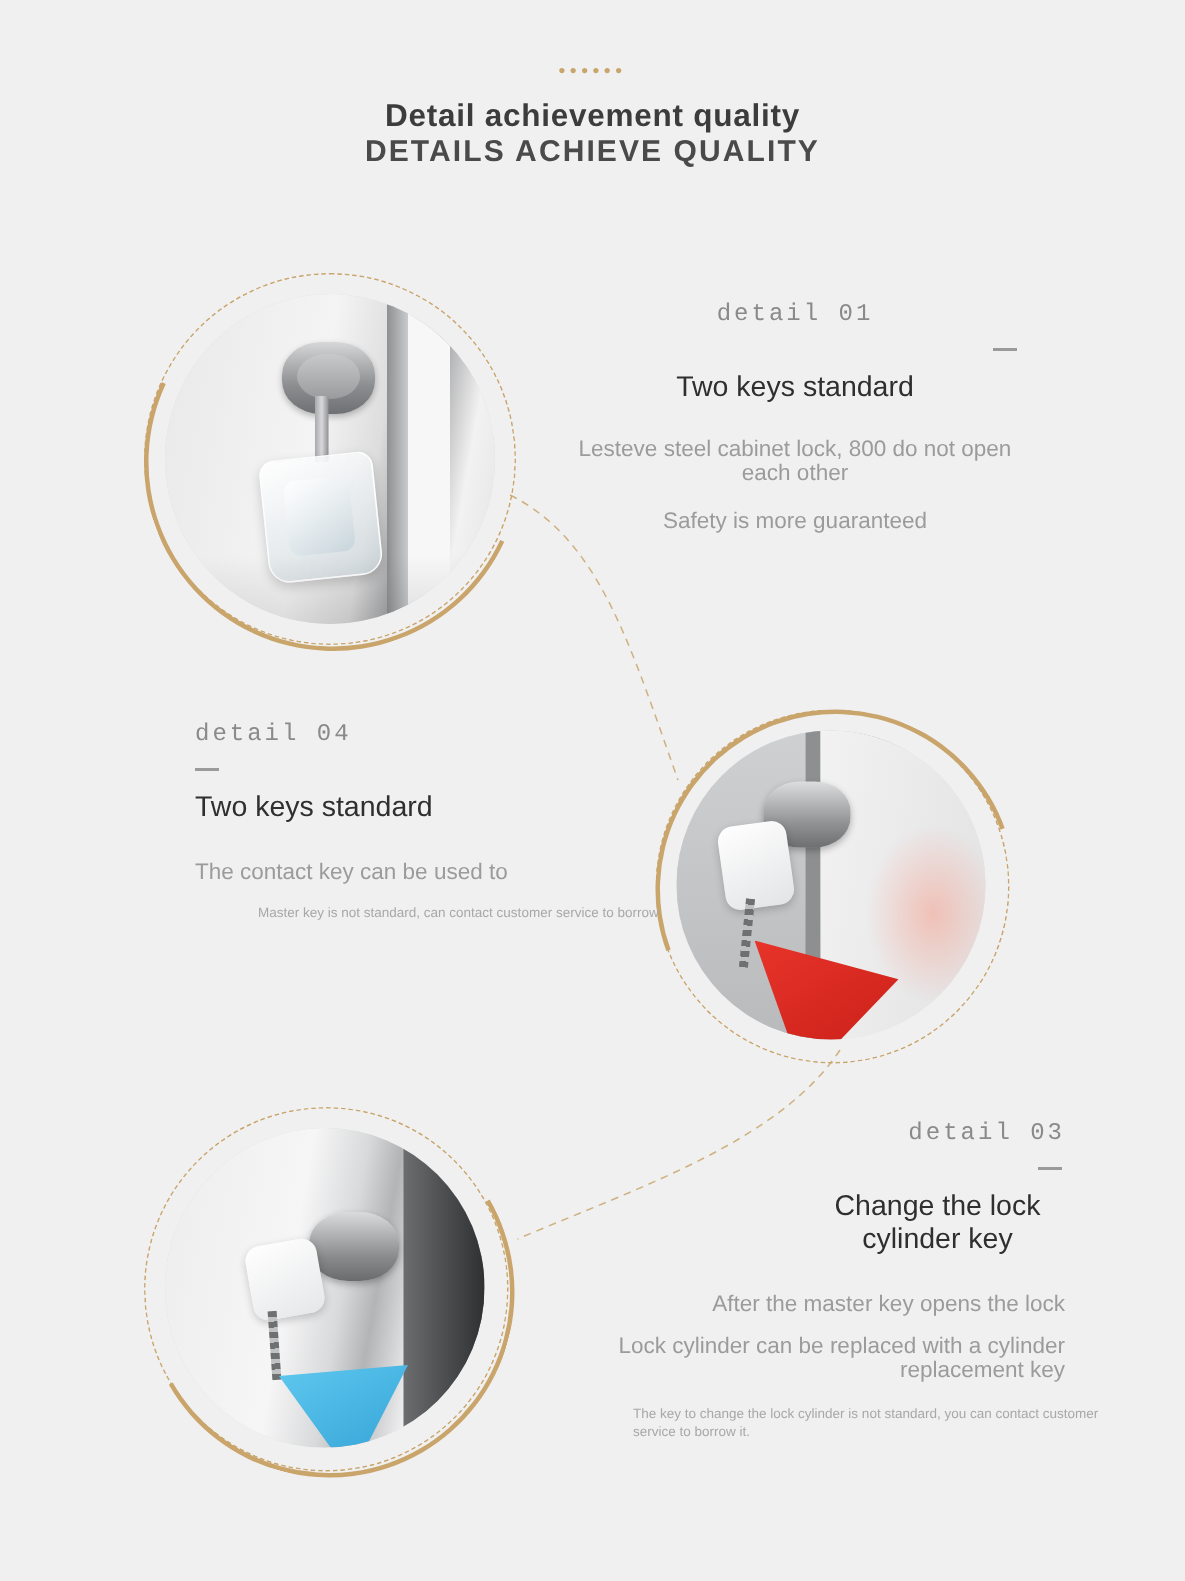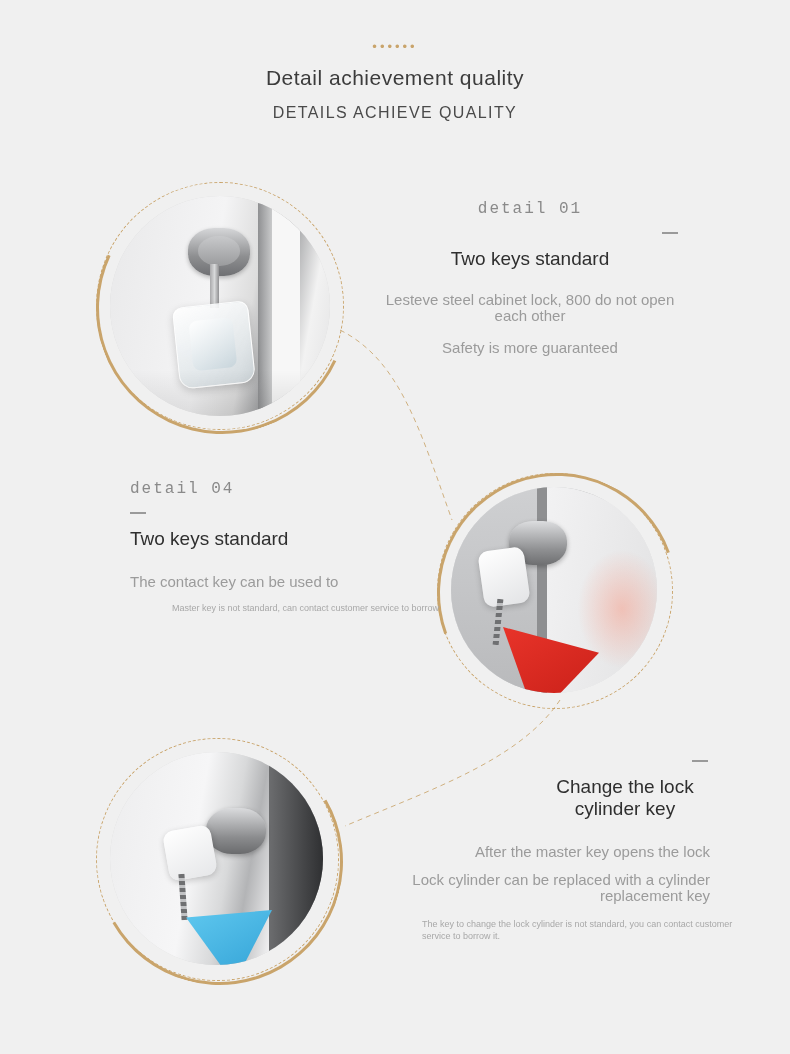--- a/index.html
+++ b/index.html
@@ -33,29 +33,28 @@
   .dots {
     letter-spacing: 3px;
     color: #c9a46b;
     font-size: 13px;
     line-height: 14px;
     margin-bottom: 12px;
   }
   .title-main {
     font-size: 21px;
     color: #3c3c3c;
-    font-weight: normal;
+    font-weight: bold;
     letter-spacing: 0.5px;
-    margin-bottom: 14px;
   }
   .title-sub {
-    font-size: 16px;
+    font-size: 20px;
     color: #4a4a4a;
     letter-spacing: 1.4px;
-    font-weight: normal;
+    font-weight: bold;
   }
 
   
   .connector {
     position: absolute;
     left: 0;
     top: 0;
     width: 790px;
     height: 1054px;
     pointer-events: none;
@@ -289,20 +288,21 @@
       <div class="p3-knob"></div>
       <div class="p3-fob"></div>
       <div class="p3-chain"></div>
       <div class="p3-tag"></div>
     </div>
   </div>
   <div class="photo-ring" id="ring3"></div>
   <div class="photo-arc" id="arc3"></div>
 
   <div id="block3">
+    <div class="detail-label">detail 03</div>
     <div class="rule"></div>
     <div class="headline" style="width:170px;margin-left:auto;text-align:center">Change the lock cylinder key</div>
     <div class="body-line b3-l1">After the master key opens the lock</div>
     <div class="body-line b3-l2">Lock cylinder can be replaced with a cylinder replacement key</div>
     <div class="body-line small" style="width:320px;margin-left:auto;text-align:left">The key to change the lock cylinder is not standard, you can contact customer service to borrow it.</div>
   </div>
 
 </div>
 
 </body></html>

